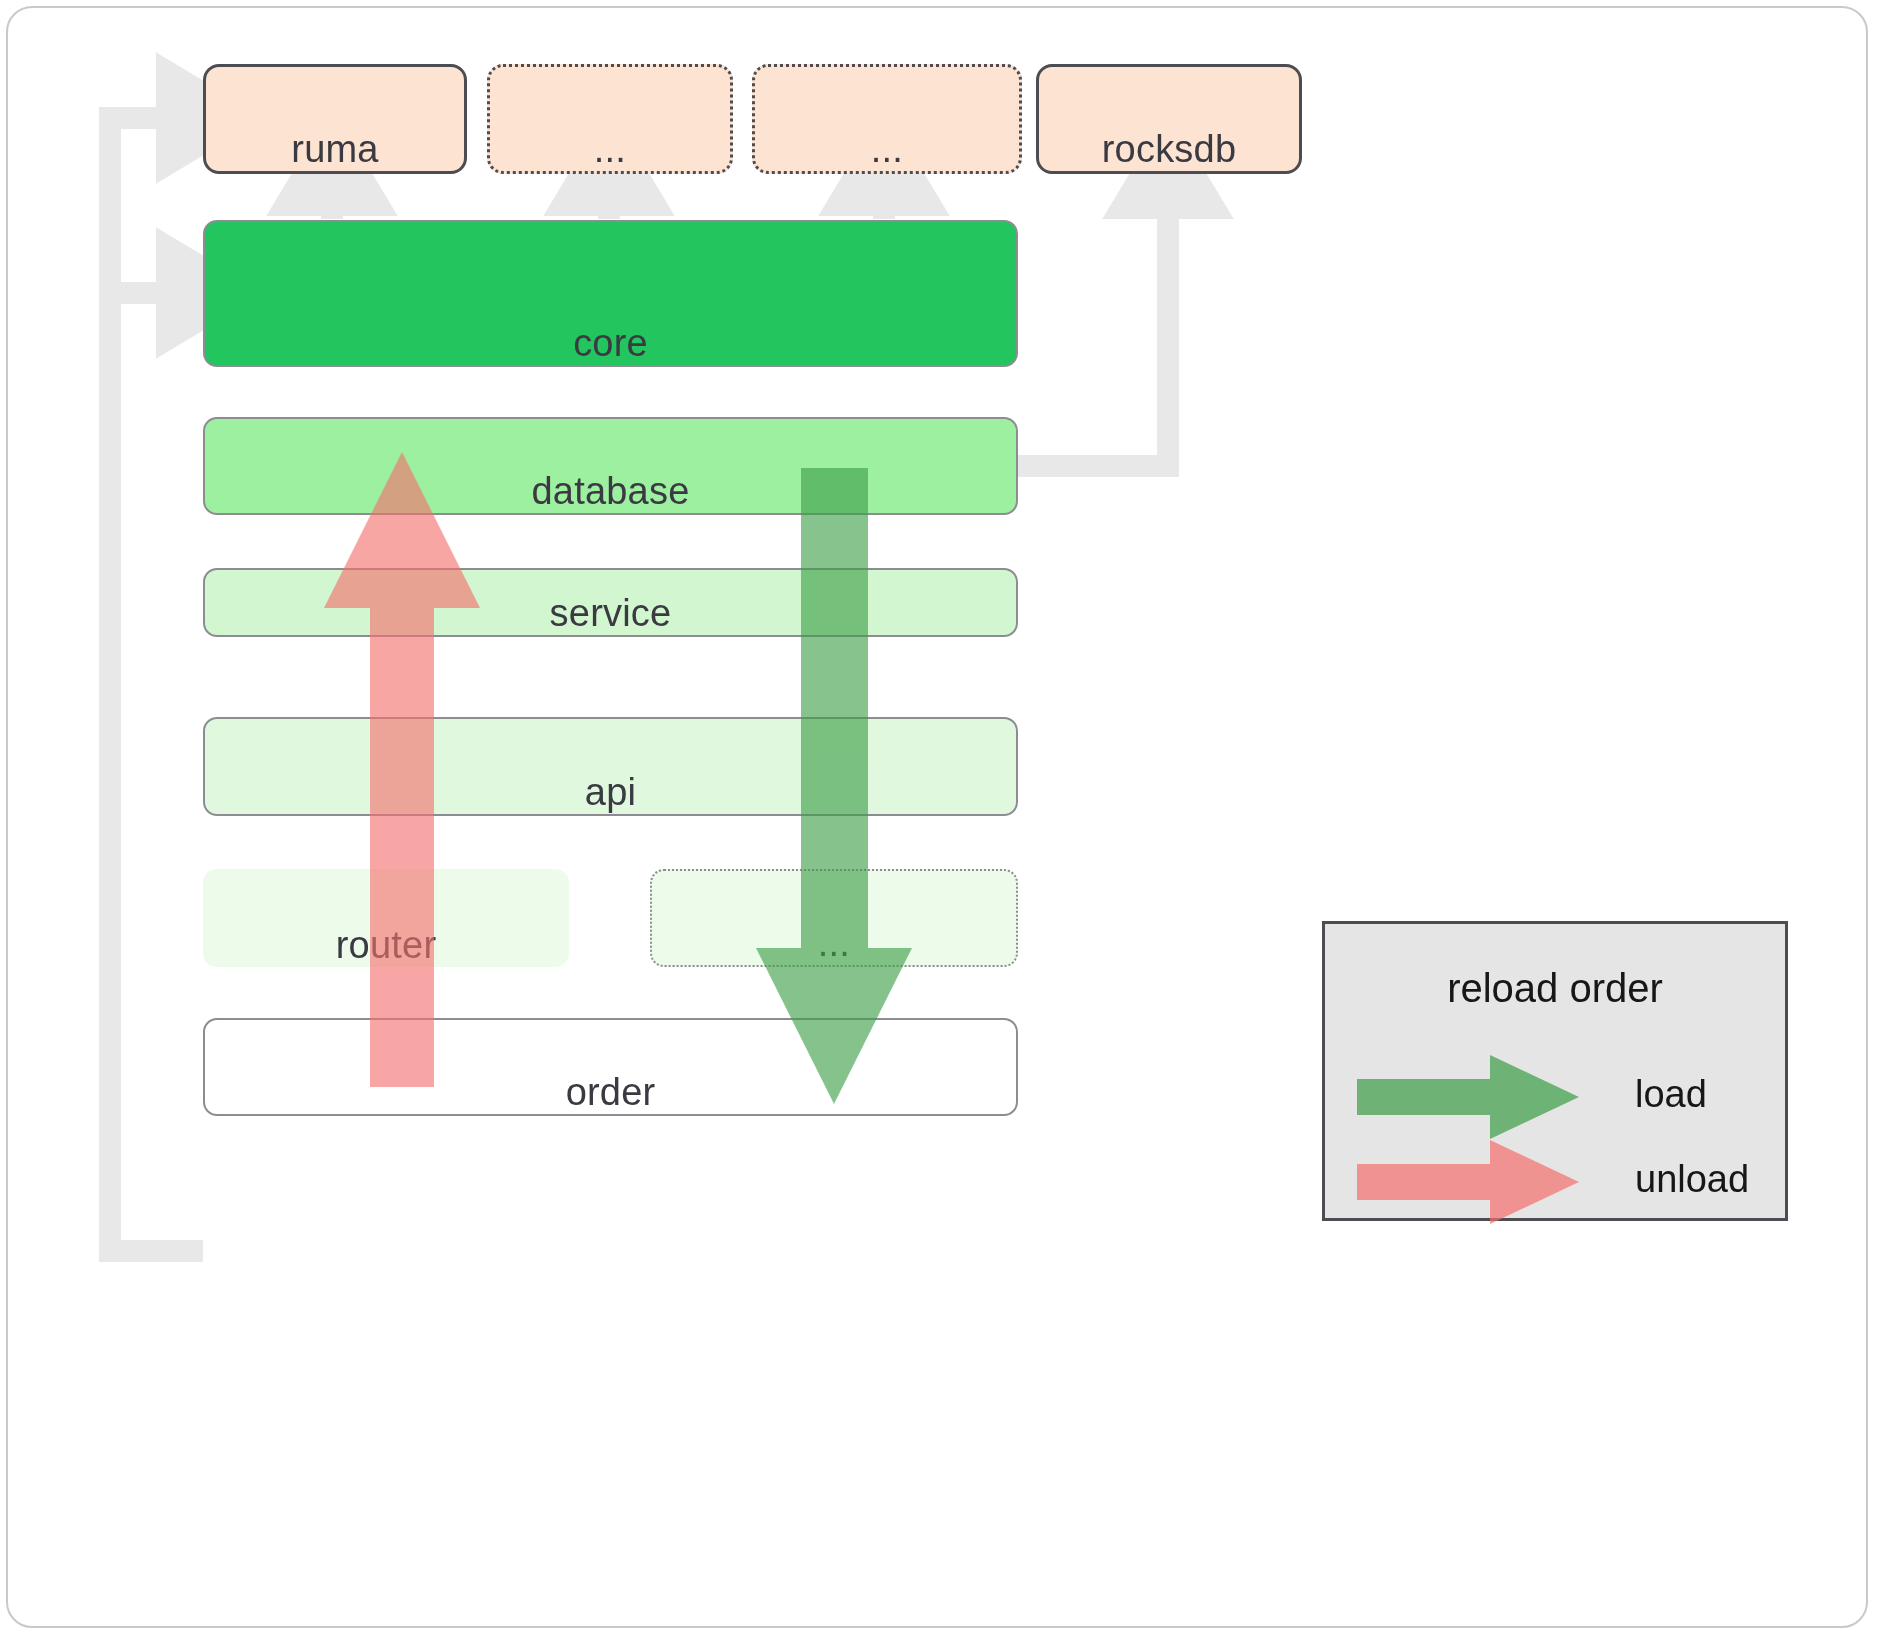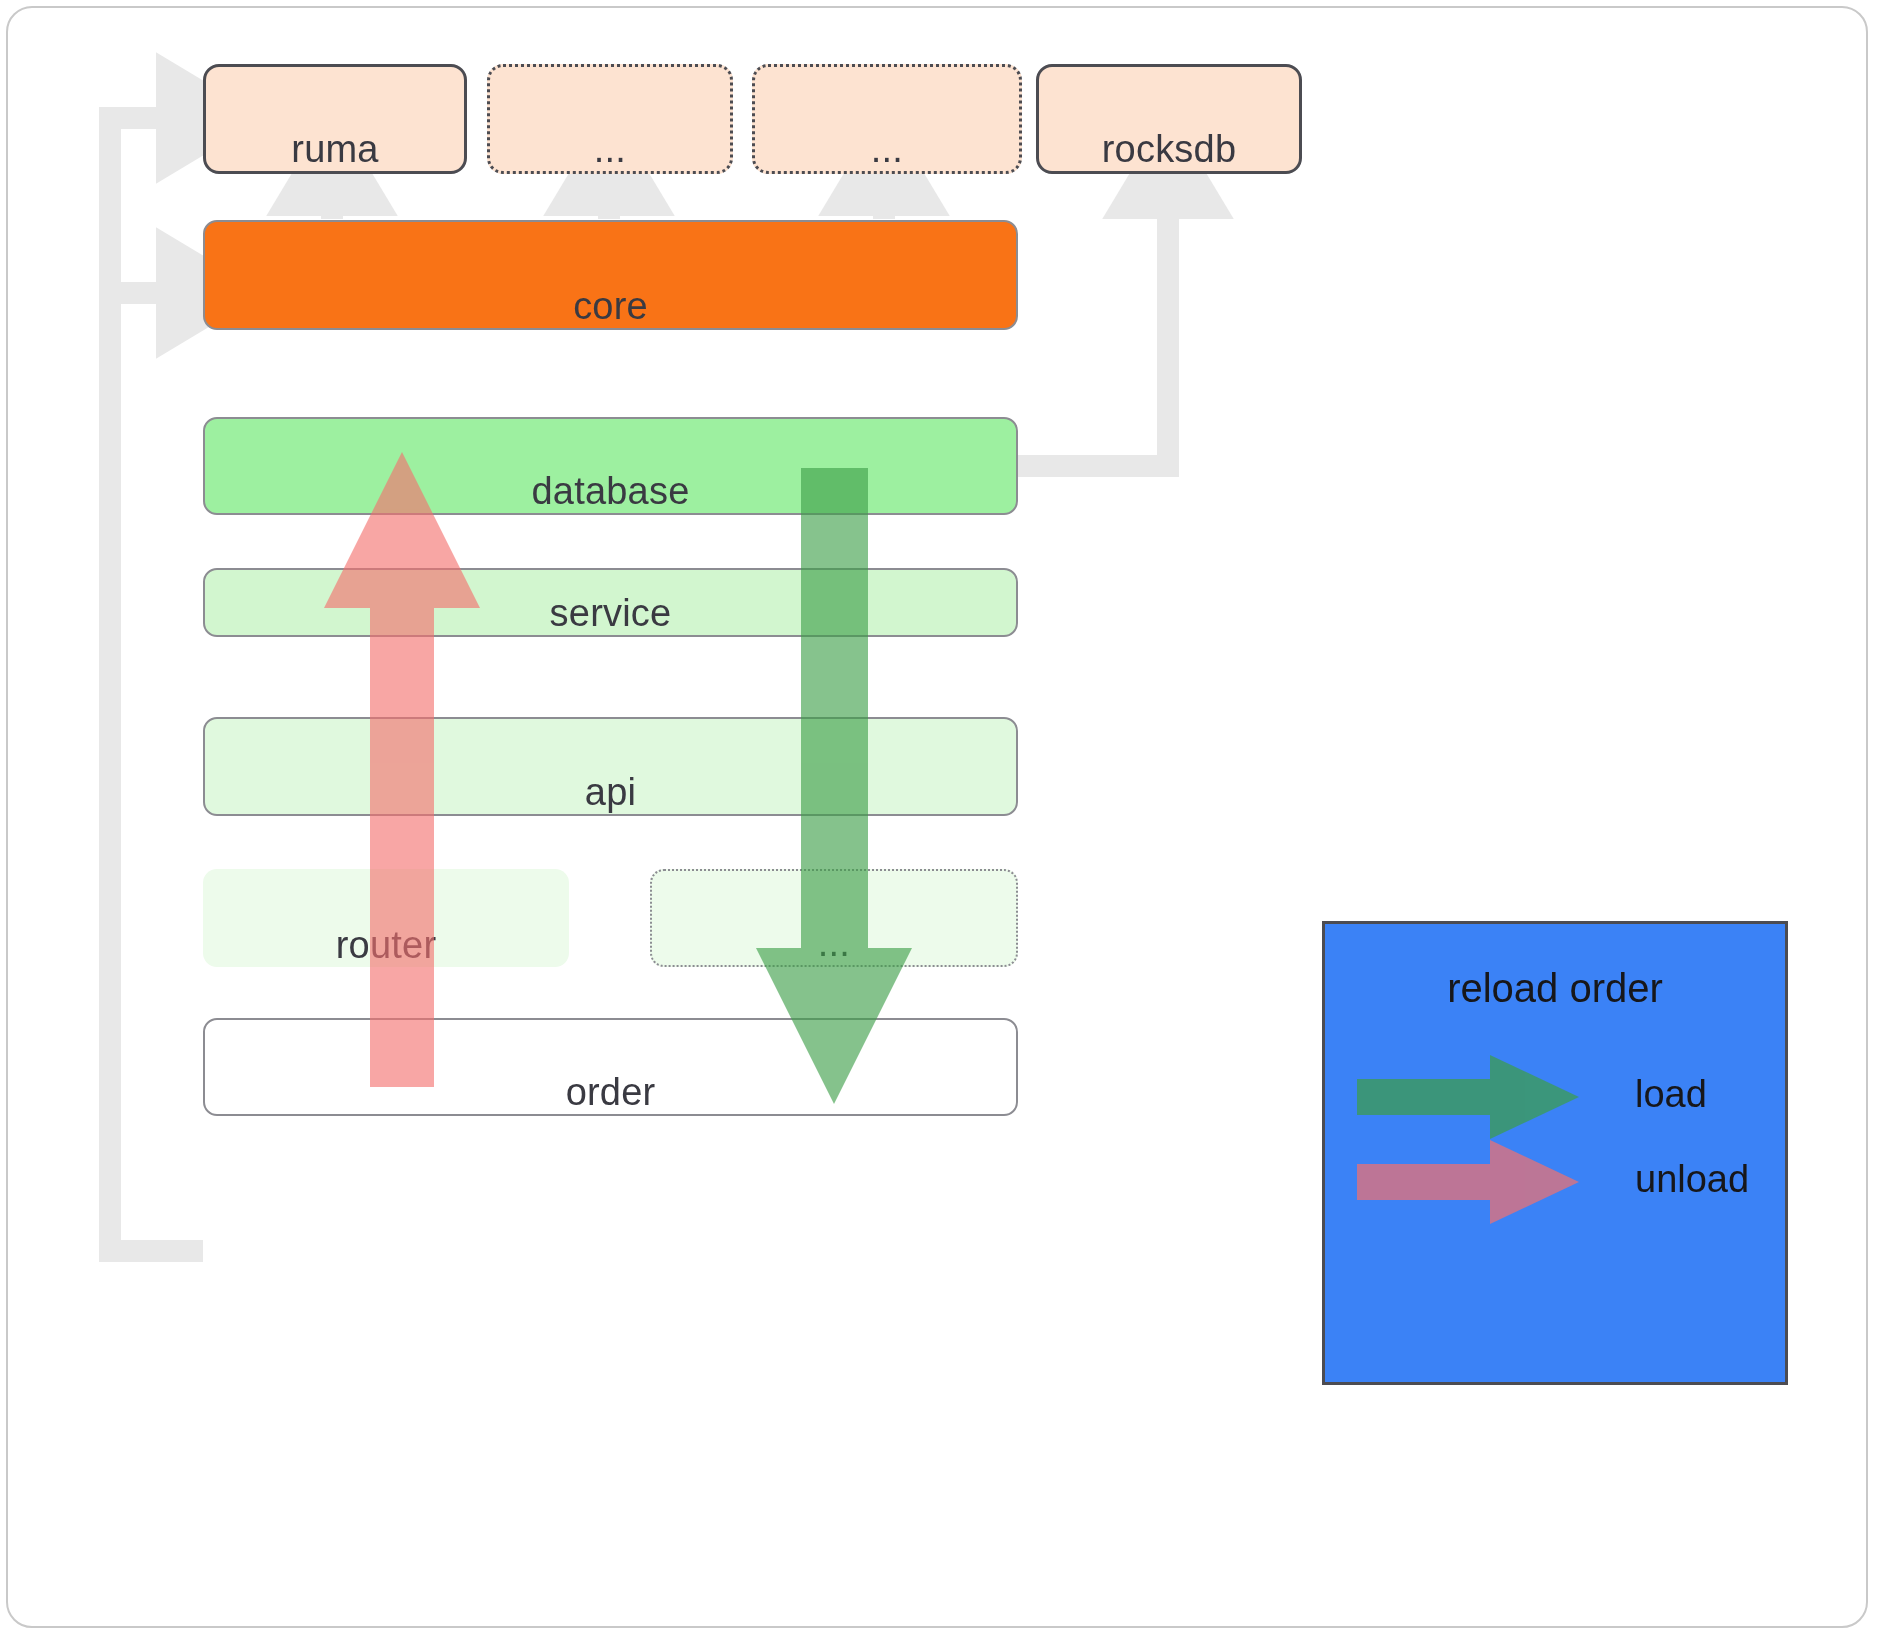--- a/index.html
+++ b/index.html
@@ -50,26 +50,26 @@
     background: #fde3d1;
     border: 3px solid #4c4c52;
     border-radius: 16px;
     height: 110px;
     top: 64px;
   }
   .toprow.dotted { border: 3px dotted #4c4c52; }
 
   
   .core {
-    background: #f97316;
+    background: #22c55e;
     border: 2px solid #8c8c92;
     top: 220px;
     left: 203px;
     width: 815px;
-    height: 110px;
+    height: 147px;
   }
 
   
   .layer {
     border: 2px solid #8c8c92;
     left: 203px;
     width: 815px;
   }
   .layer-database { background: #9df0a0; top: 417px; height: 98px; }
   .layer-service  { background: #d2f6cf; top: 568px; height: 69px; }
@@ -109,23 +109,23 @@
     z-index: 8;
     pointer-events: none;
   }
 
   
   .legend {
     position: absolute;
     left: 1322px;
     top: 921px;
     width: 466px;
-    height: 464px;
+    height: 300px;
     box-sizing: border-box;
-    background: #3b82f6;
+    background: #e5e5e5;
     border: 3px solid #4c4c52;
     z-index: 10;
   }
   .legend-title {
     position: absolute;
     top: 42px;
     left: 0;
     width: 100%;
     text-align: center;
     font-size: 40px;

